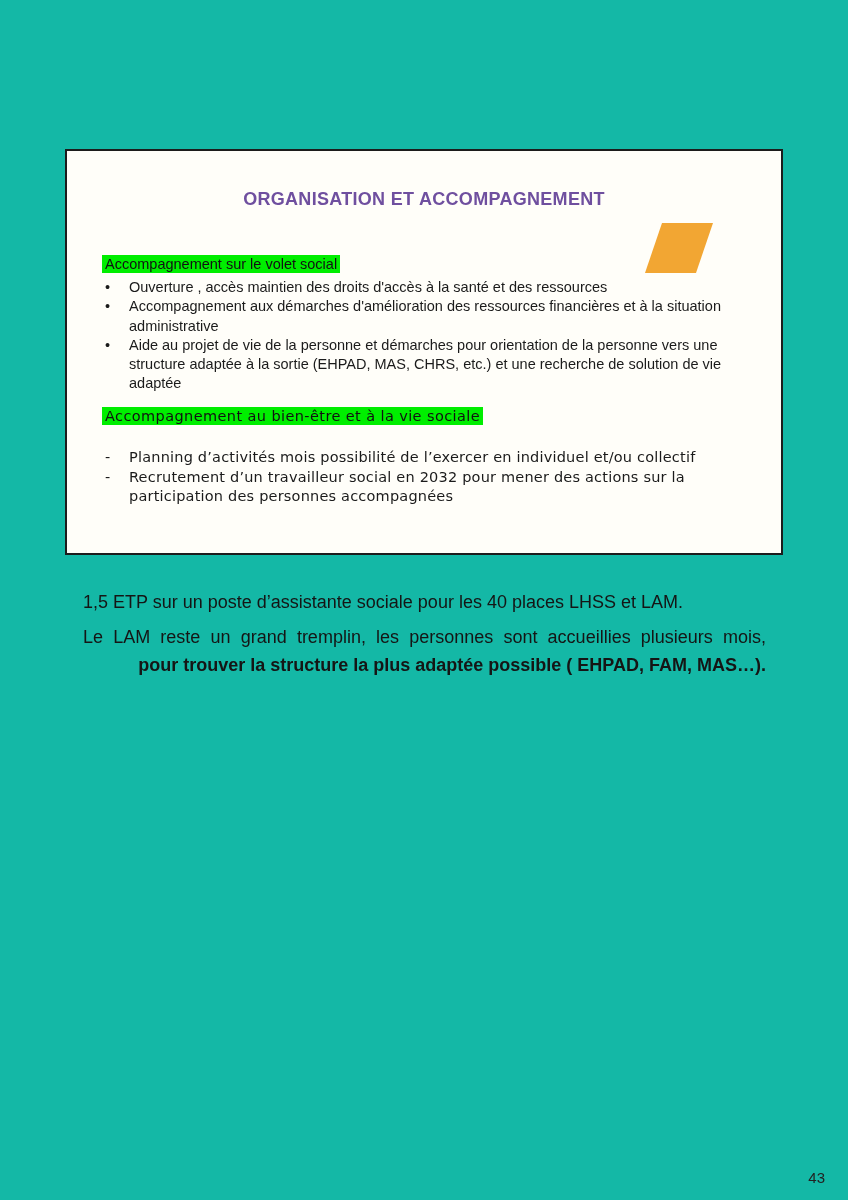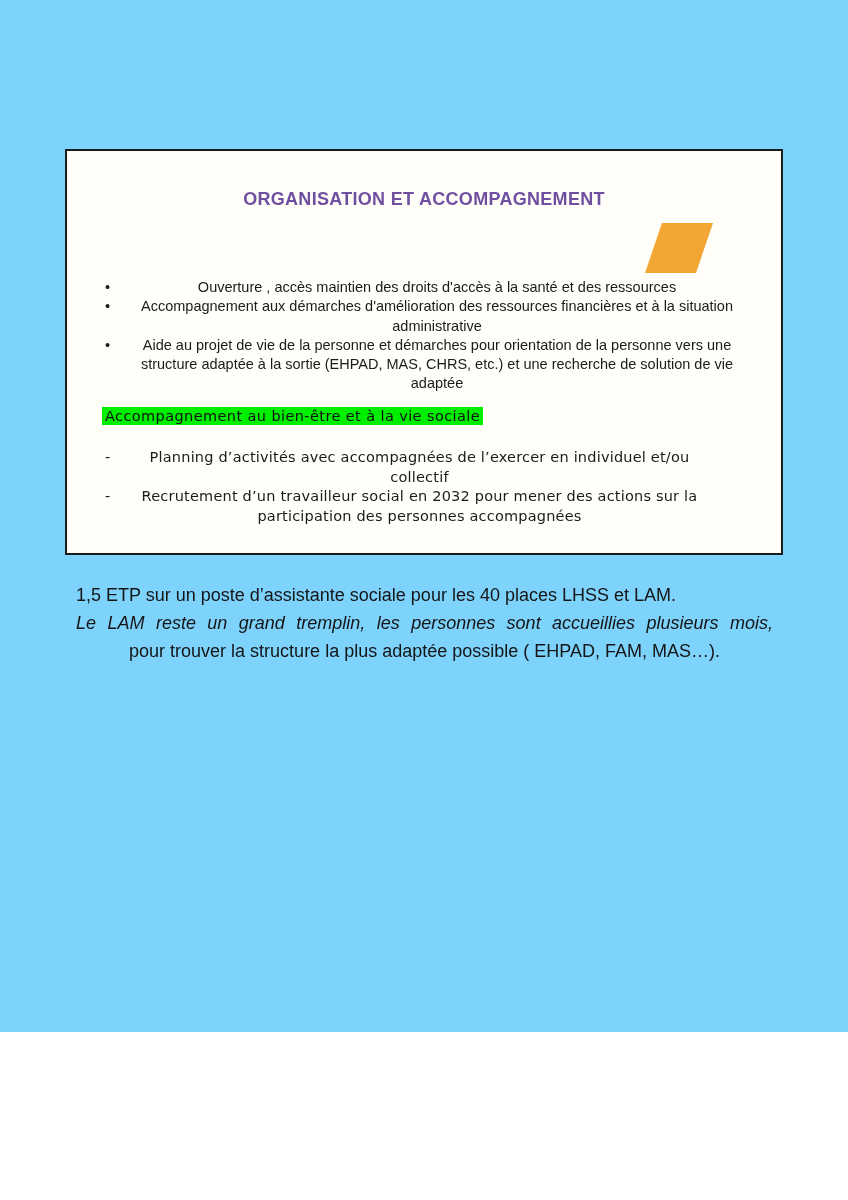--- a/index.html
+++ b/index.html
@@ -1,20 +1,20 @@
 <!DOCTYPE html>
 <html style="--title-color: #6F4F9F; --hl-color: #00EE00; --deco-color: #F2A633;"><head>
 <meta charset="utf-8">
 <style>
   html, body { margin: 0; padding: 0; background: #ffffff; }
   .page {
     position: relative;
     width: 848px;
-    height: 1032px;
-    background: #7dd3fc;
+    height: 1200px;
+    background: #14b8a6;
     font-family: "Liberation Sans", sans-serif;
     color: #1b1b1b;
     overflow: hidden;
   }
 
   
   .slide-box {
     position: absolute;
     left: 65px;
     top: 149px;
@@ -87,41 +87,39 @@
     line-height: 19.6px;
   }
   .li { display: flex; }
   .li .marker {
     flex: 0 0 24px;
     text-align: left;
   }
   .li .txt {
     flex: 1;
     white-space: pre-line;
-    text-align: center;
   }
 
   
   .bodytext {
     position: absolute;
     left: 76px;
     top: 581px;
     width: 697px;
     font-size: 18px;
     line-height: 28px;
     color: #151515;
   }
-  .bodytext p { margin: 0; }
+  .bodytext p { margin: 7px; }
   .jline {
     display: block;
     text-align: justify;
     text-align-last: justify;
-    font-style: italic;
   }
-  .nline { display: block; text-align: center; }
+  .nline { display: block; text-align: right; font-weight: bold; }
 
   .pagenum {
     position: absolute;
     top: 1169px;
     right: 23px;
     font-size: 15px;
     color: #222222;
   }
 </style>
 </head>
@@ -130,20 +128,23 @@
 <div class="page">
 
   <div class="slide-box">
 
     <div class="slide-title">ORGANISATION ET ACCOMPAGNEMENT</div>
 
     <svg class="deco" viewBox="0 0 68 50">
       <polygon points="17,0 68,0 51,50 0,50"></polygon>
     </svg>
 
+    <div class="heading1">
+      <span class="hl">Accompagnement sur le volet social</span>
+    </div>
 
     <div class="list list1">
       <div class="li">
         <span class="marker">•</span>
         <span class="txt">Ouverture , accès maintien des droits d'accès à la santé et des ressources</span>
       </div>
       <div class="li">
         <span class="marker">•</span>
         <span class="txt">Accompagnement aux démarches d'amélioration des ressources financières et à la situation
 administrative</span>
@@ -156,21 +157,21 @@
       </div>
     </div>
 
     <div class="heading2">
       <span class="hl">Accompagnement au bien-être et à la vie sociale</span>
     </div>
 
     <div class="list list2">
       <div class="li">
         <span class="marker">-</span>
-        <span class="txt">Planning d’activités avec accompagnées de l’exercer en individuel et/ou collectif</span>
+        <span class="txt">Planning d’activités mois possibilité de l’exercer en individuel et/ou collectif</span>
       </div>
       <div class="li">
         <span class="marker">-</span>
         <span class="txt">Recrutement d’un travailleur social en 2032 pour mener des actions sur la
 participation des personnes accompagnées</span>
       </div>
     </div>
 
   </div>
 

